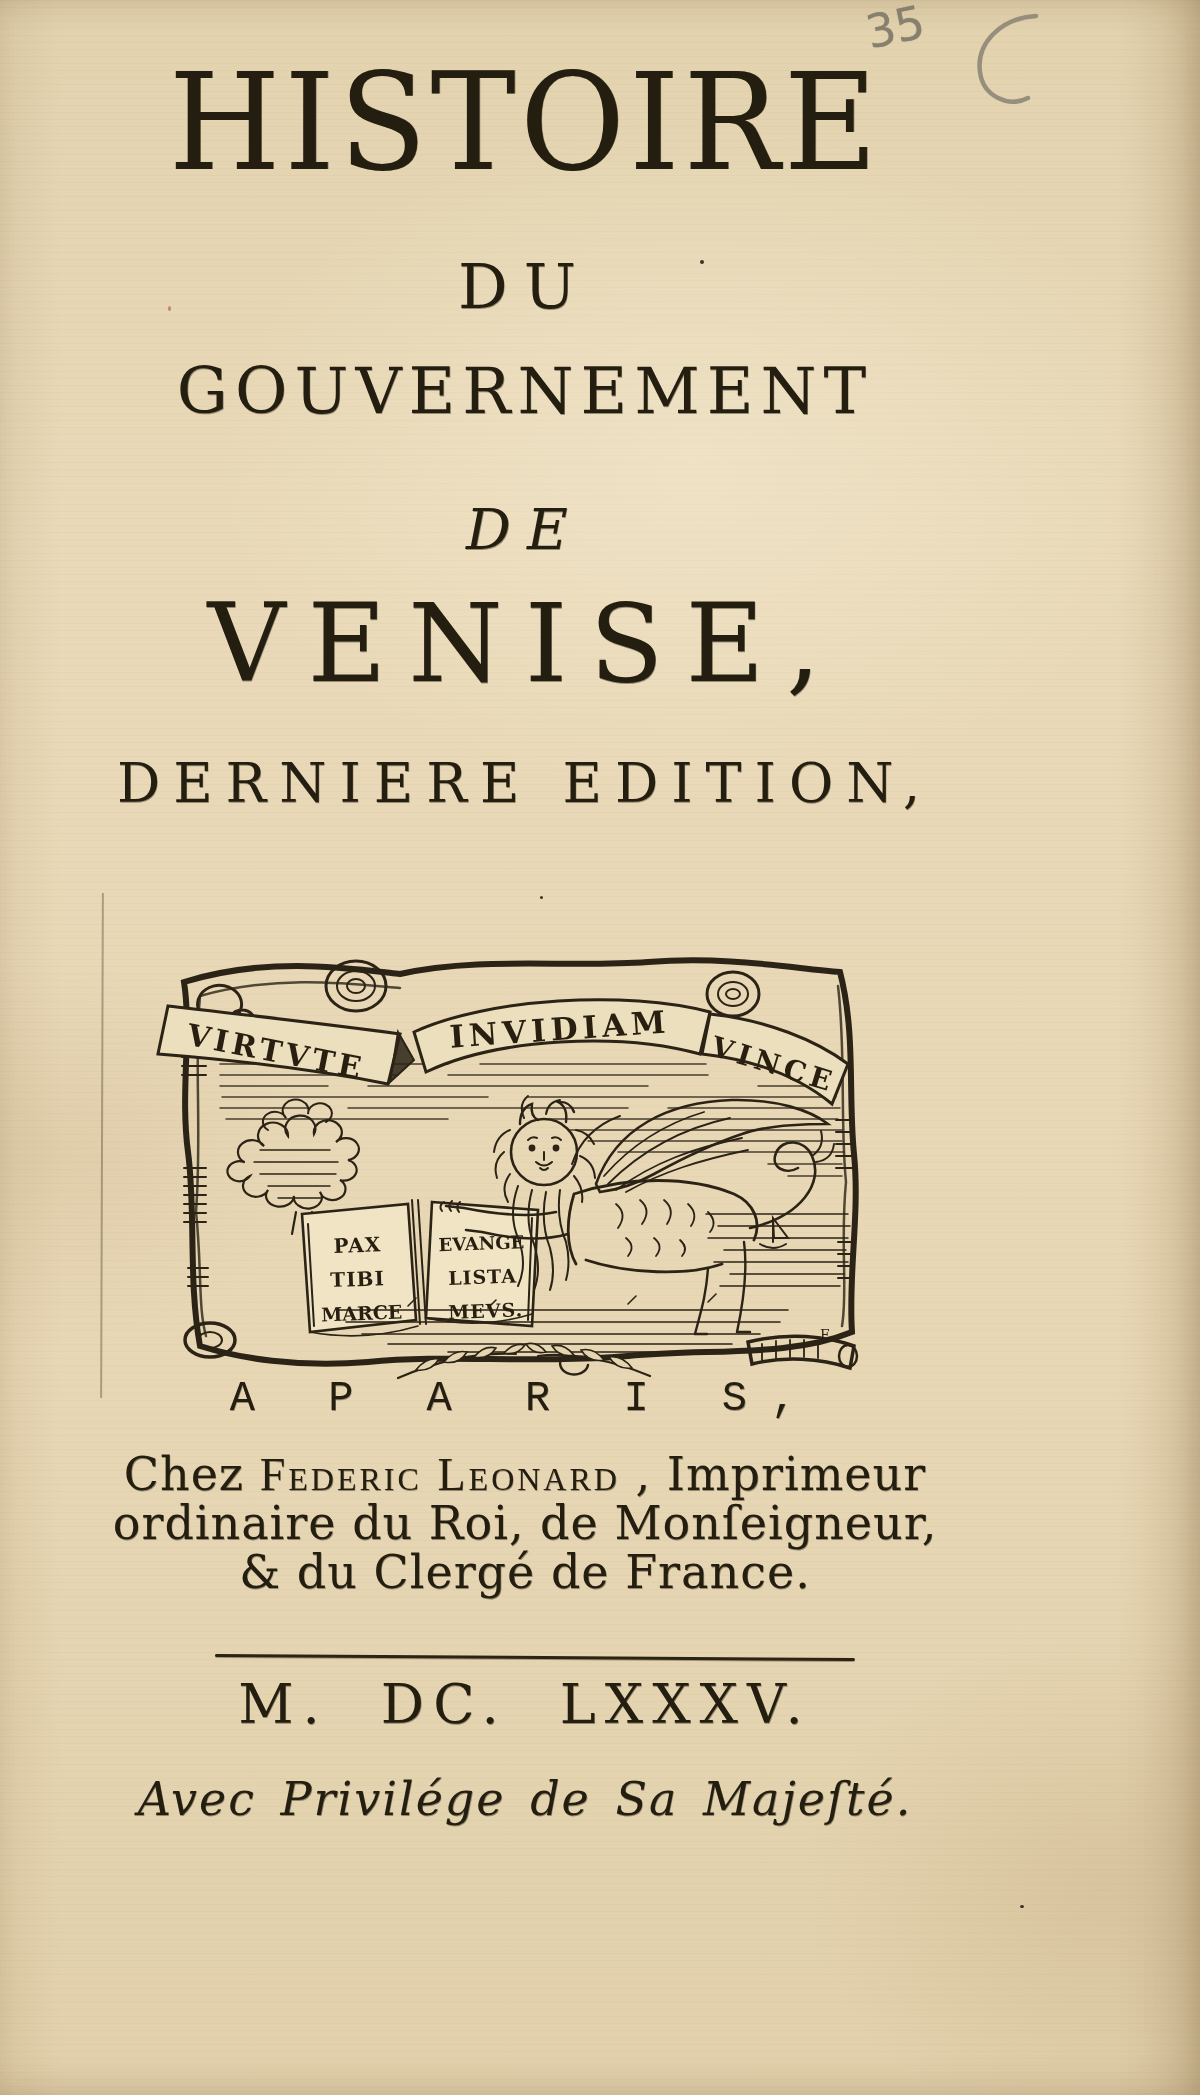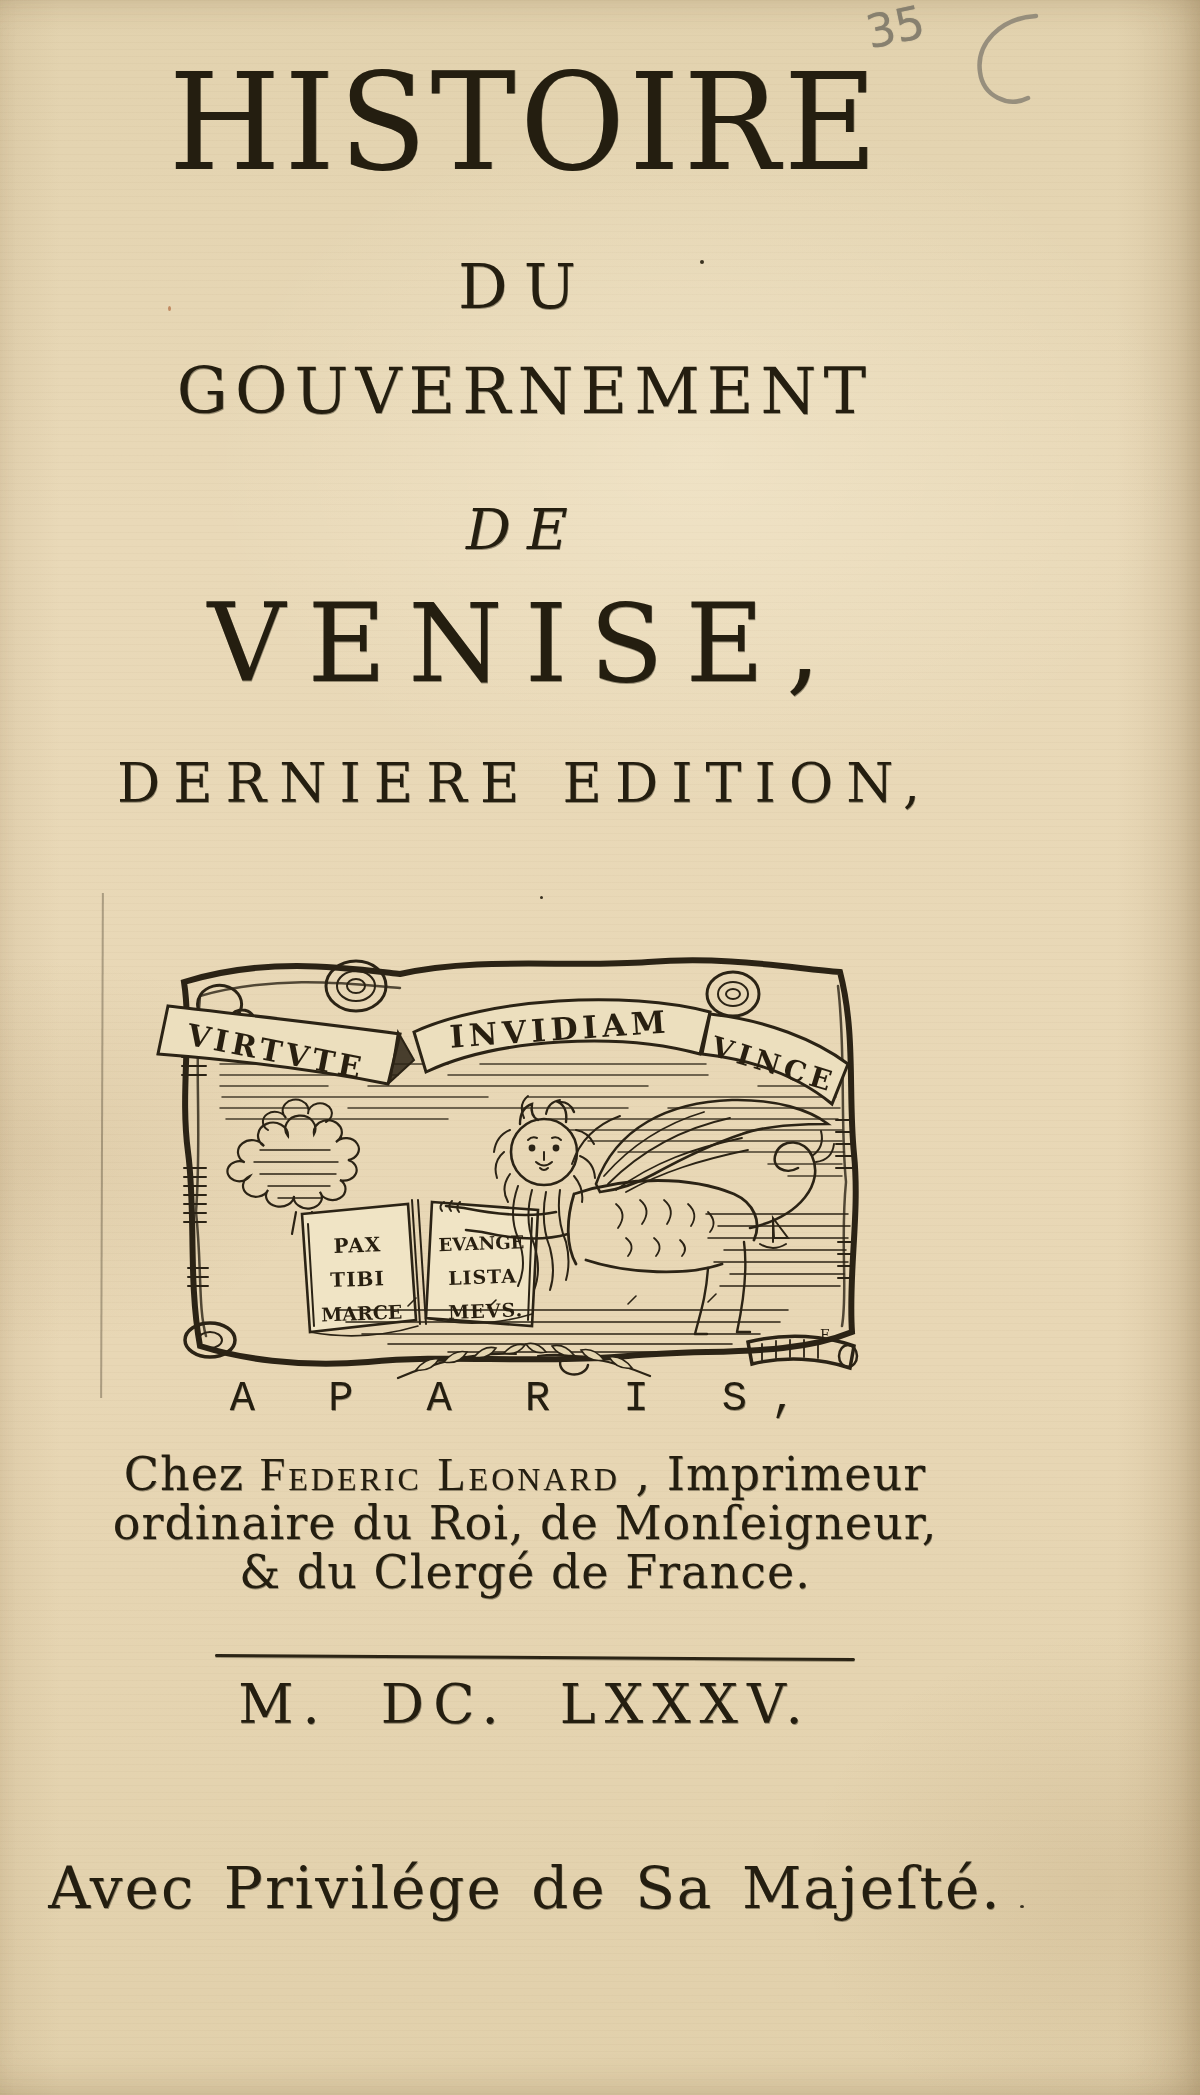--- a/index.html
+++ b/index.html
@@ -25,21 +25,21 @@
   .t-gouv{top:359px;font-size:64px;letter-spacing:7px;}
   .t-de{top:502px;font-size:56px;letter-spacing:16px;font-style:italic;}
   .t-venise{top:590px;font-size:108px;letter-spacing:22px;}
   .t-edition{top:757px;font-size:54px;letter-spacing:13px;}
   .t-revue{top:828px;font-size:46px;letter-spacing:1px;}
   .t-paris{top:1378px;font-size:42px;letter-spacing:24px;font-family:Liberation Mono, monospace;}
   .t-chez{top:1451px;font-size:46px;letter-spacing:1px;}
   .t-ord{top:1500px;font-size:46px;letter-spacing:1px;}
   .t-clerge{top:1549px;font-size:46px;letter-spacing:1px;}
   .t-date{top:1678px;font-size:54px;letter-spacing:9px;word-spacing:26px;text-align:center;}
-  .t-priv{top:1859px;font-size:58px;letter-spacing:2px;word-spacing:8px;}
+  .t-priv{top:1776px;font-size:46px;font-style:italic;letter-spacing:2px;word-spacing:8px;}
   .name{font-variant:small-caps;letter-spacing:3px;font-family:Liberation Serif, serif;}
   .rule{position:absolute;left:215px;top:1656px;width:640px;height:3px;background:#2b2415;
         transform:rotate(.35deg);border-radius:2px;
         box-shadow:0 1px 0 rgba(43,36,21,.35);}
   .pencil{position:absolute;color:#87806f;font-family:"DejaVu Sans","Liberation Sans",sans-serif;
           text-shadow:0 0 1px rgba(135,128,111,.6);}
   .p-price{left:866px;top:0px;font-size:46px;transform:rotate(-12deg);}
   .c-mark{position:absolute;left:966px;top:6px;}
   .speck{position:absolute;border-radius:50%;background:#3a3220;}
   .crease{position:absolute;left:101px;top:893px;width:2px;height:505px;background:rgba(70,60,42,.38);transform:rotate(.2deg);}

